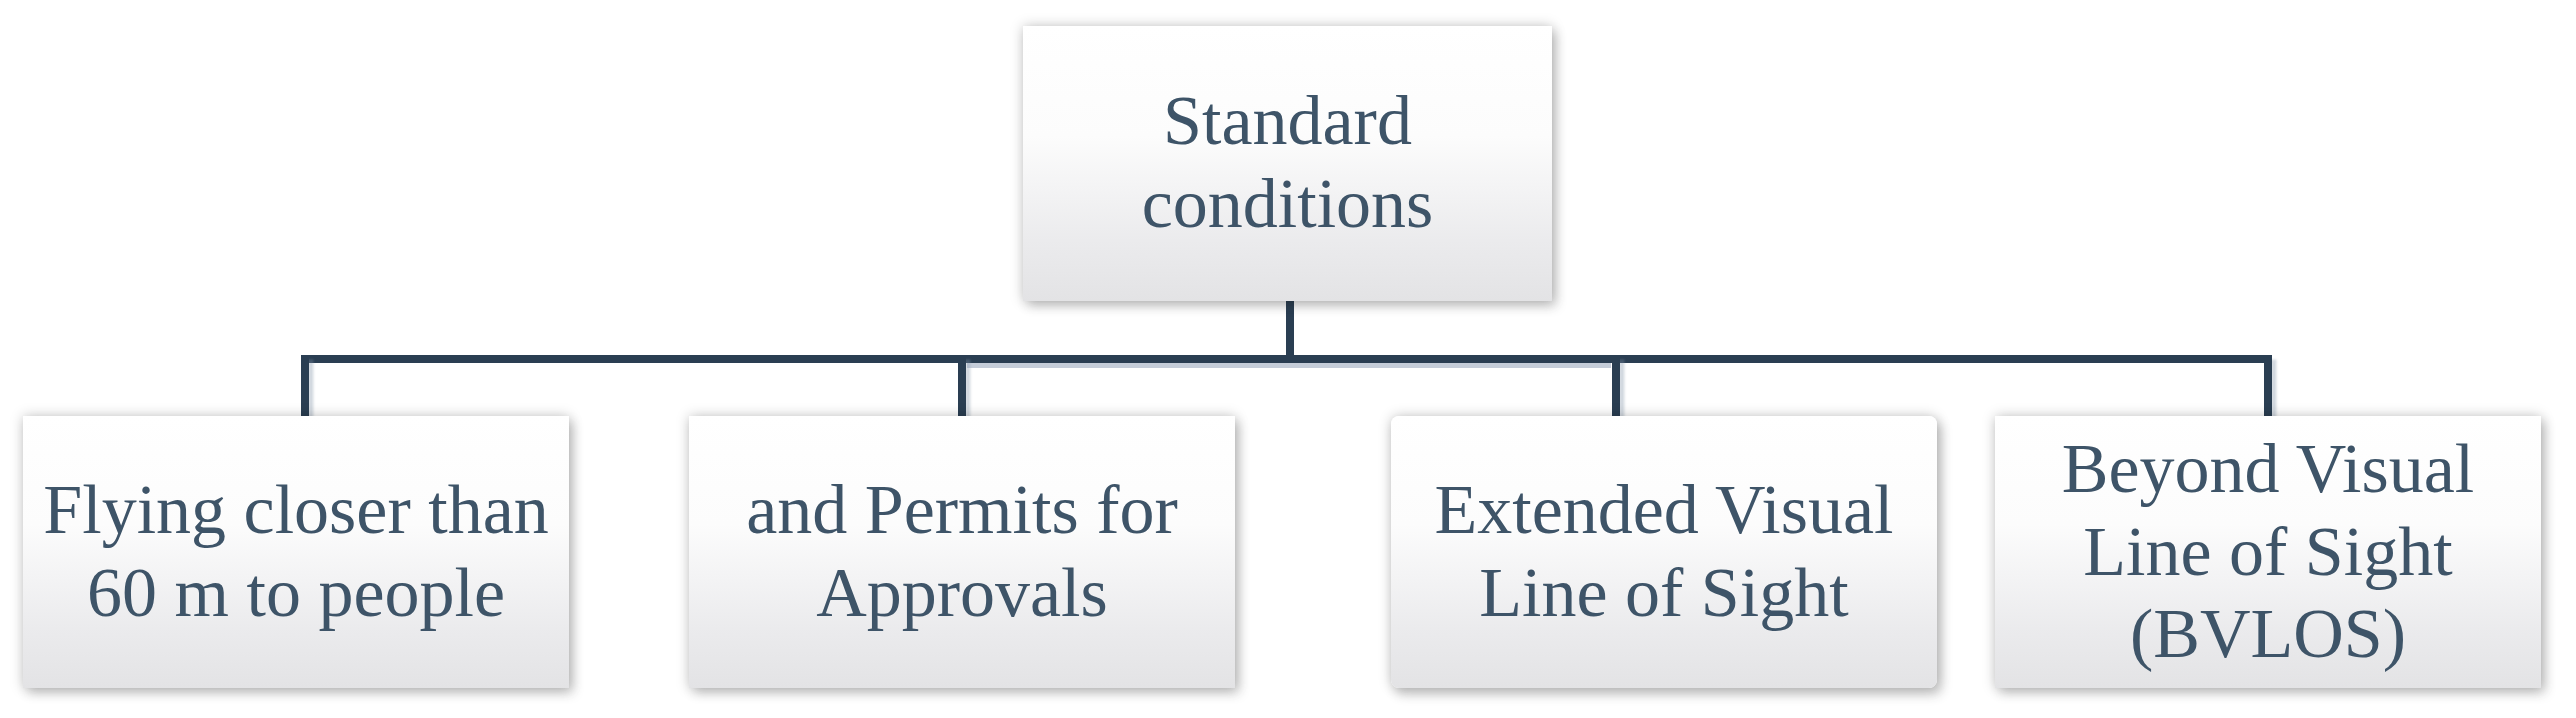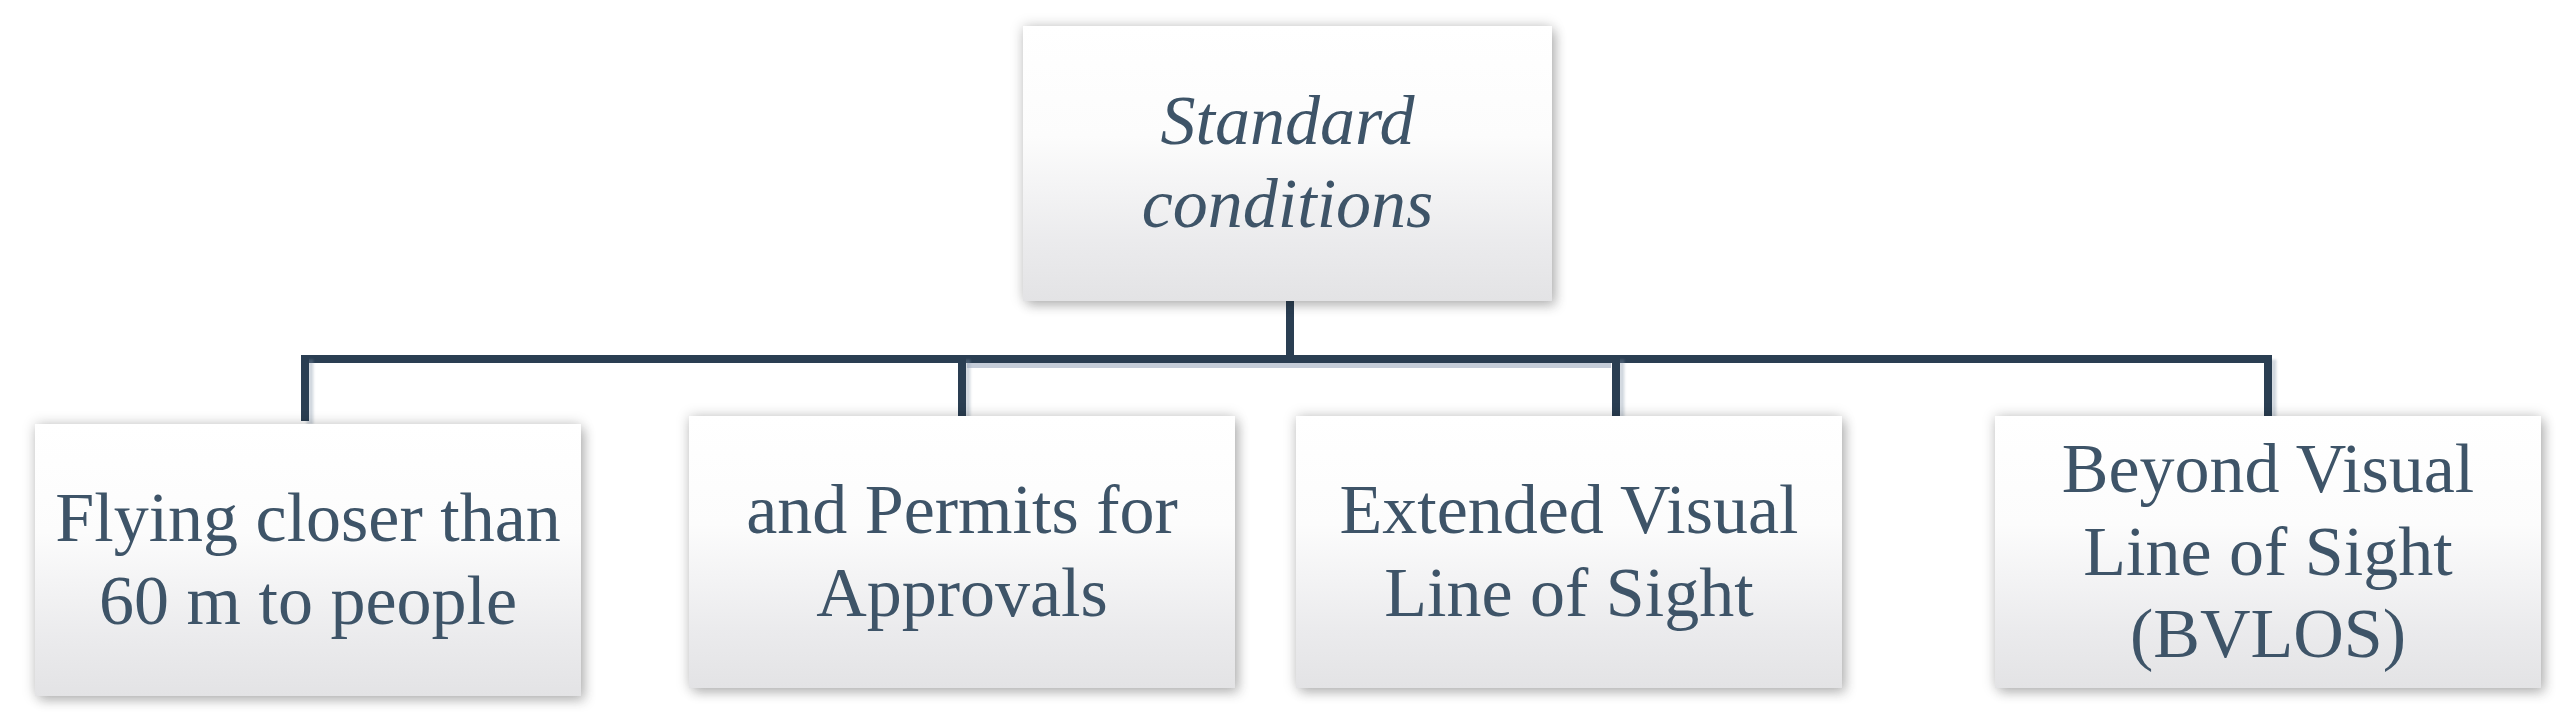--- a/index.html
+++ b/index.html
@@ -40,25 +40,25 @@
     flex-direction: column;
     justify-content: center;
     align-items: center;
     text-align: center;
     background: linear-gradient(180deg, #ffffff 0%, #fcfcfc 40%, #ebebed 78%, #e3e3e5 100%);
     box-shadow: 0 0 12.4px rgba(0,0,0,0.22), 4.6px 6.2px 10.8px rgba(40,40,40,0.22);
     color: #3E5468;
     font-size: 70px;
     line-height: 1.18;
   }
-  .node-root { left: 1023px; top: 25.5px;  width: 529px; height: 275px; font-style: italic; }
+  .node-root { left: 1023px; top: 25.5px;  width: 529px; height: 275px; }
   .node-child { top: 416px; width: 546px; height: 272px; }
-  .node-child-1 { left: 35px; margin-top: 8px;   }
+  .node-child-1 { left: 23px;   }
   .node-child-2 { left: 689px;  }
-  .node-child-3 { left: 1296px; }
+  .node-child-3 { left: 1391px; border-radius: 8px; }
   .node-child-4 { left: 1995px; text-align: right; }
   .line { white-space: nowrap; }
 </style>
 </head>
 <body>
 
 <div class="stage">
 
   <div class="conn conn-stem"></div>
   <div class="conn conn-hbar"></div>

